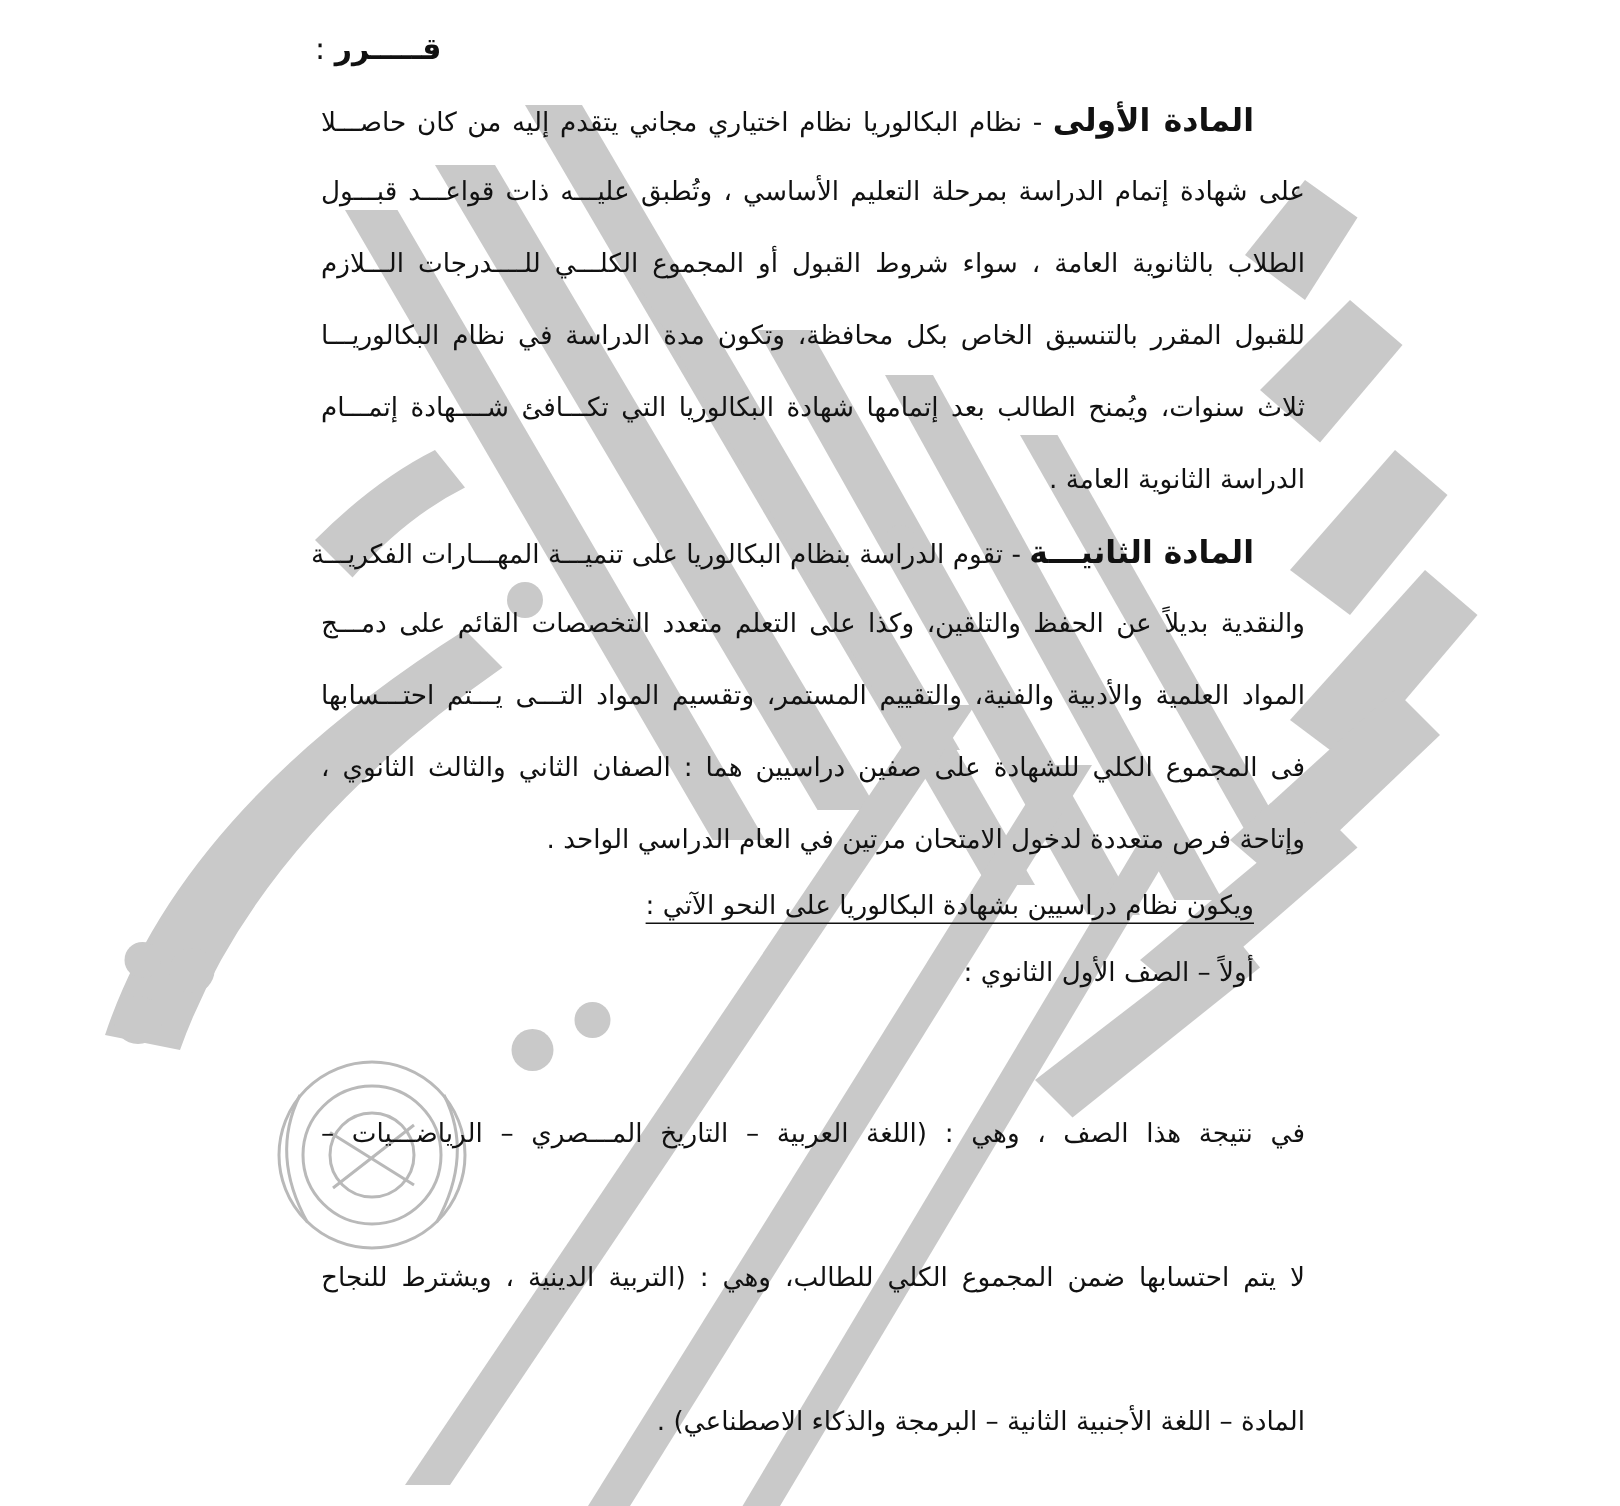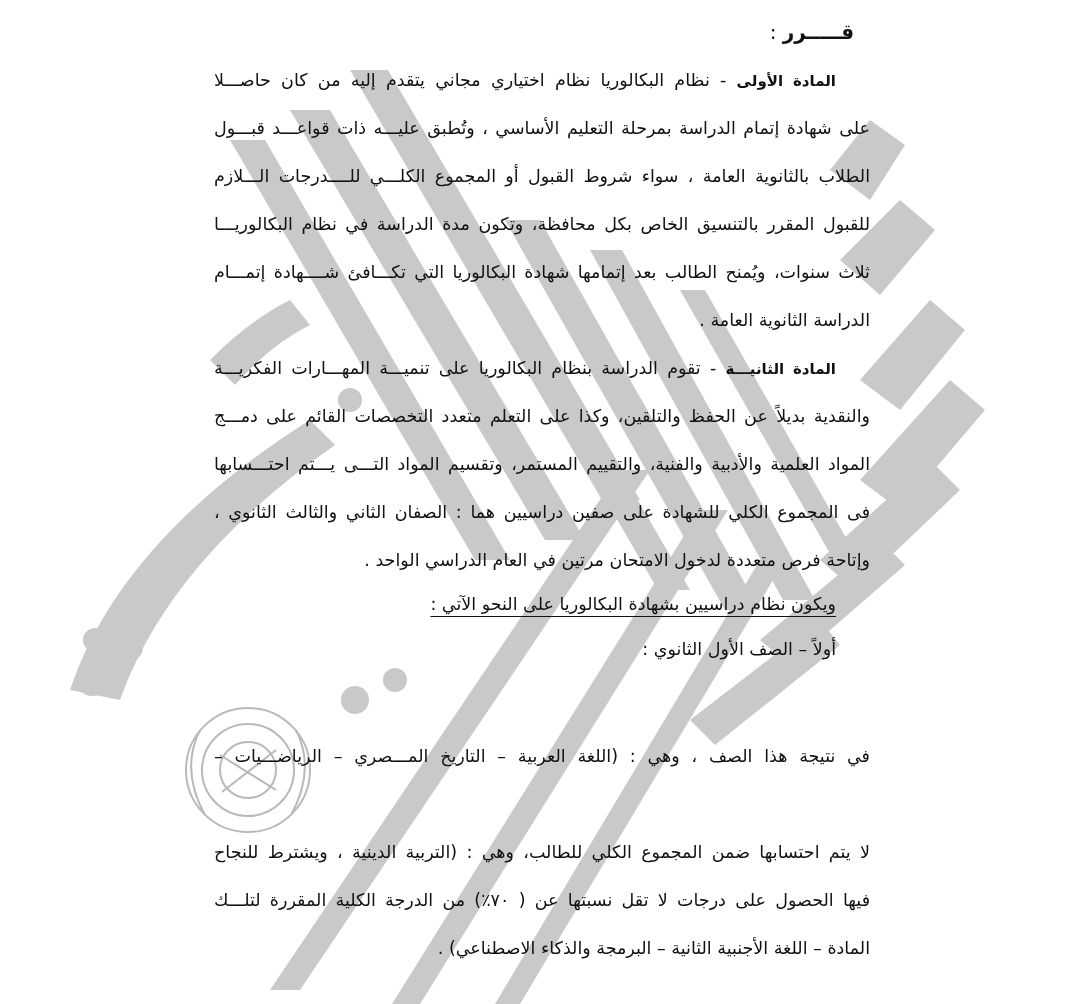--- a/index.html
+++ b/index.html
@@ -45,30 +45,30 @@
       text-align-last: justify;
     }
     .line.short {
       text-align: left;
       text-align-last: right;
     }
     .line.indent { padding-right: 34px; width: 622px; }
     .title {
       position: absolute;
       top: 12px;
-      right: 16px;
+      right: 4px;
       width: 656px;
-      text-align: right;
+      text-align: left;
       font-size: 20px;
       line-height: 40px;
     }
     .title b { font-weight: bold; }
     .article-label {
       font-weight: bold;
-      font-size: 15px;
+      font-size: 21px;
     }
     .underline {
       text-decoration: underline;
       text-underline-offset: 6px;
     }
     .bold { font-weight: normal; }
   </style>
 </head>
 <body>
 
@@ -141,16 +141,15 @@
   <div class="line short" style="top:536px;">وإتاحة فرص متعددة لدخول الامتحان مرتين في العام الدراسي الواحد .</div>
 
   <div class="line short indent" style="top:584px; height:40px; line-height:40px;">
     <span class="underline">ويكون نظام دراسيين بشهادة البكالوريا على النحو الآتي :</span>
   </div>
 
   <div class="line short indent bold" style="top:628px; height:42px; line-height:42px;">أولاً – الصف الأول الثانوي :</div>
 
   <div class="line" style="top:732px;">في نتيجة هذا الصف ، وهي : (اللغة العربية – التاريخ المـــصري – الرياضـــيات –</div>
   <div class="line" style="top:828px;">لا يتم احتسابها ضمن المجموع الكلي للطالب، وهي : (التربية الدينية ، ويشترط للنجاح</div>
-  <div class="line" style="top:876px;">فيها الحصول على درجات لا تقل نسبتها عن ( ٧٠٪) من الدرجة الكلية المقررة لتلـــك</div>
   <div class="line short" style="top:924px;">المادة – اللغة الأجنبية الثانية – البرمجة والذكاء الاصطناعي) .</div>
 
 </div>
 
 </body></html>

